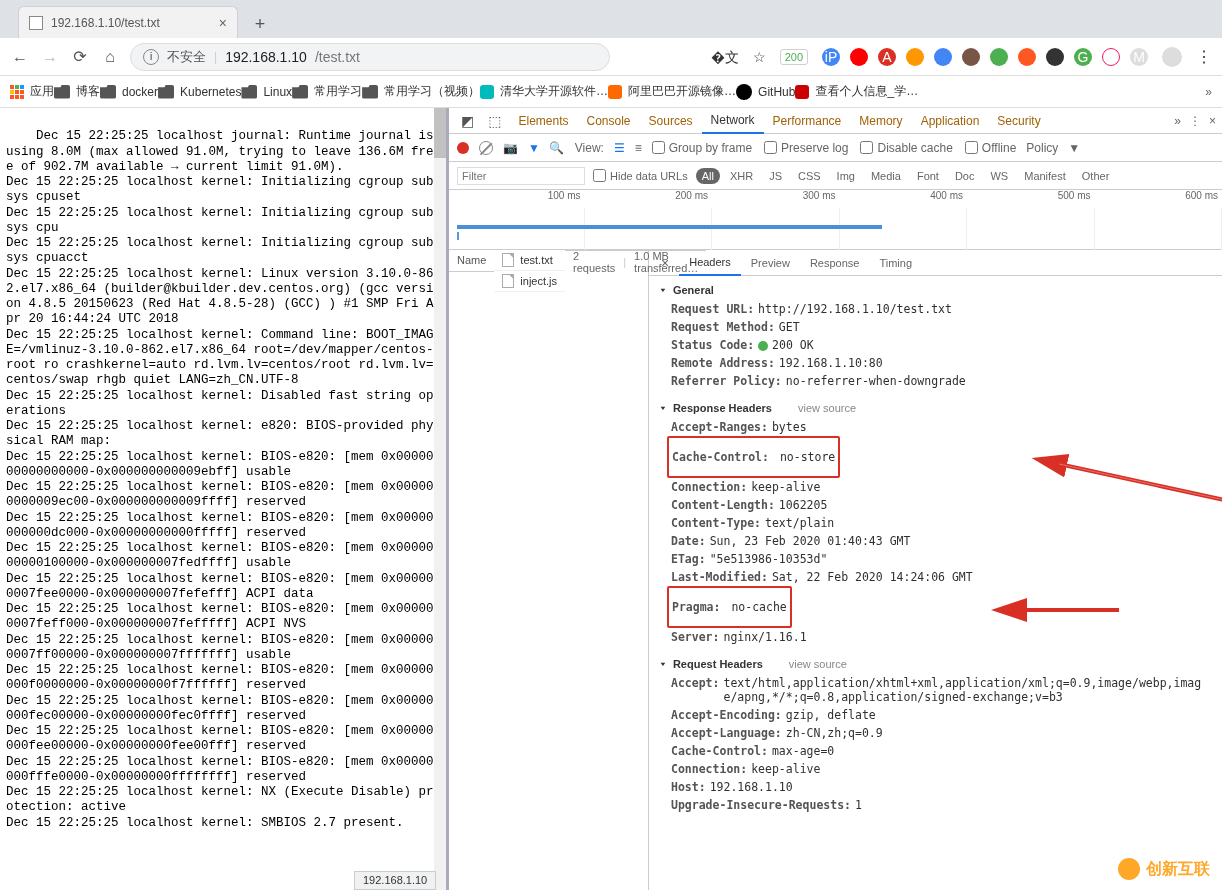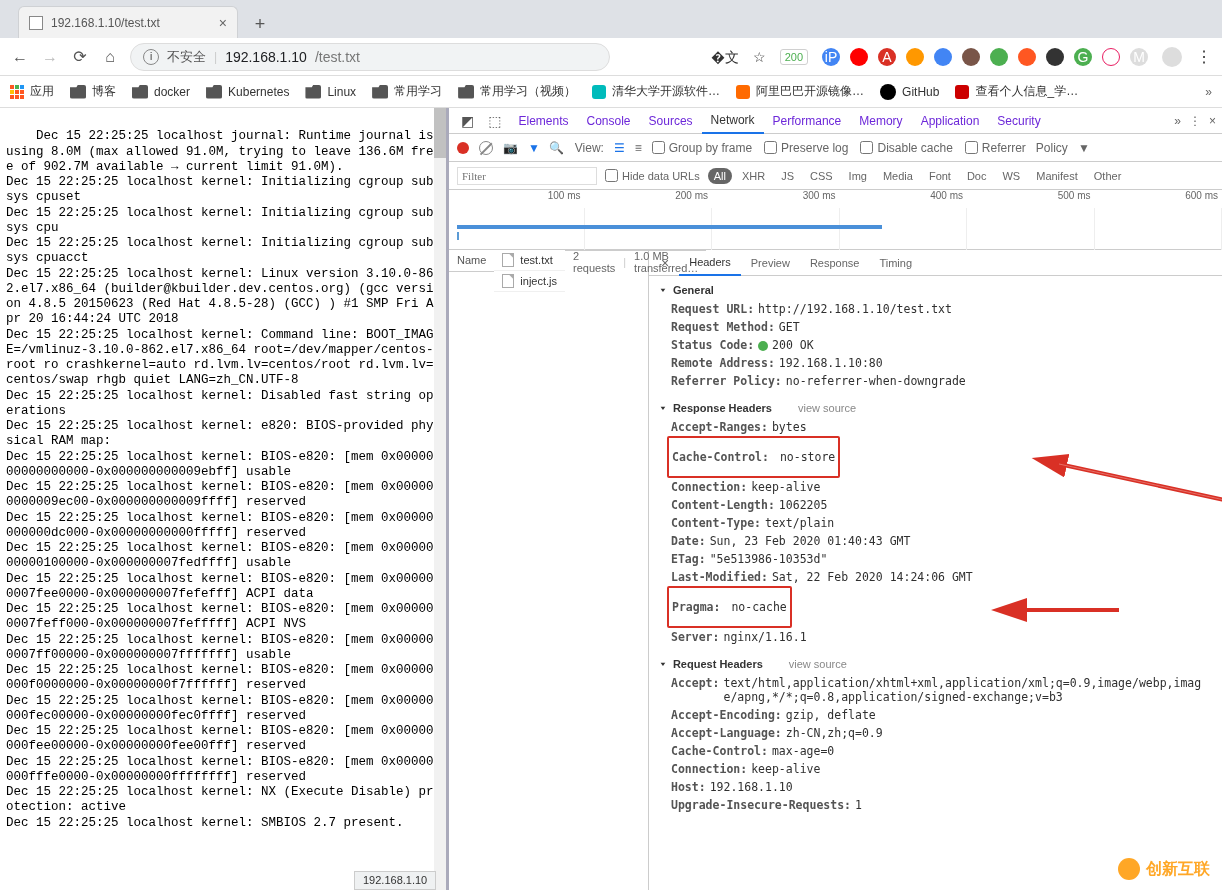--- a/index.html
+++ b/index.html
@@ -29,31 +29,31 @@
 .bm-apps span:nth-child(2){background:#4CAF50;} .bm-apps span:nth-child(3){background:#2196F3;} .bm-apps span:nth-child(4){background:#FFC107;}
 .content-area { display: flex; height: 782px; }
 .page-content { width: 446px; font-family: "Courier New", monospace; font-size: 12.5px; line-height: 1.22; padding: 6px 6px; overflow: hidden; white-space: pre-wrap; word-break: break-all; color: #000; position: relative; }
 .page-content::-webkit-scrollbar { width: 12px; }
 .scrollbar-track { position: absolute; right: 0; top: 0; width: 12px; height: 100%; background: #f1f1f1; }
 .scrollbar-thumb { position: absolute; right: 0; top: 0; width: 12px; height: 50px; background: #c1c1c1; }
 .status-tooltip { position: absolute; bottom: 0; left: 354px; background: #eff1f2; border: 1px solid #ccc; padding: 2px 8px; font-family: Arial; font-size: 11px; color: #333; }
 .devtools { flex: 1; border-left: 3px solid #aab; display: flex; flex-direction: column; background: #fff; }
 .dt-tabs { height: 26px; display: flex; align-items: center; border-bottom: 1px solid #ccc; padding: 0 6px; gap: 2px; }
 .dt-device-btn { padding: 0 6px; color: #555; font-size: 14px; }
-.dt-tab { padding: 0 9px; height: 26px; display: flex; align-items: center; font-size: 12px; color: #6d28d9; }
+.dt-tab { padding: 0 9px; height: 26px; display: flex; align-items: center; font-size: 12px; color: #a16207; }
 .dt-tab.active { color: #333; border-bottom: 2px solid #1a73e8; }
 .dt-tabs-right { margin-left: auto; display: flex; align-items: center; gap: 8px; color: #666; }
 .dt-toolbar { height: 28px; display: flex; align-items: center; border-bottom: 1px solid #ccc; padding: 0 8px; gap: 10px; font-size: 12px; color: #666; }
 .record-btn { width: 12px; height: 12px; border-radius: 50%; background: #d93025; }
 .stop-btn { width: 14px; height: 14px; border: 1.5px solid #888; border-radius: 50%; position: relative;}
 .stop-btn::after { content:''; position:absolute; width:16px; height:1.5px; background:#888; transform:rotate(-45deg); top:6px; left:-2px;}
 .dt-checkbox { display: flex; align-items: center; gap: 4px; }
 .dt-checkbox input { margin:0; }
 .dt-filter-bar { height: 28px; display: flex; align-items: center; border-bottom: 1px solid #ccc; padding: 0 8px; gap: 8px; font-size: 11px; color: #666; }
-.filter-input { width: 140px; height: 18px; border: 1px solid #ddd; padding: 0 4px; font-size: 11px; font-family: Liberation Serif, serif; }
+.filter-input { width: 128px; height: 18px; border: 1px solid #ddd; padding: 0 4px; font-size: 11px; }
 .filter-pill { padding: 2px 6px; border-radius: 8px; font-size: 11px; }
 .filter-pill.active { background: #666; color: #fff; }
 .timeline { height: 60px; border-bottom: 1px solid #ccc; position: relative; font-size: 10px; color: #666; }
 .timeline-ticks { display: flex; height: 18px; padding-left: 8px; }
 .timeline-tick { flex: 1; text-align: right; padding-right: 4px; position: relative; }
 .timeline-tick::after { content: ''; position: absolute; right: 0; top: 18px; width: 1px; height: 42px; background: #eee; }
 .timeline-bar { position: absolute; top: 35px; left: 8px; width: 55%; height: 4px; background: #4a90d9; }
 .timeline-bar2 { position: absolute; top: 42px; left: 8px; width: 2px; height: 8px; background: #5b9bd5; }
 .network-body { flex: 1; display: flex; overflow: hidden; }
 .request-list { width: 200px; border-right: 1px solid #ccc; display: flex; }
@@ -123,21 +123,21 @@
         <div class="ext-icon" style="background: rgb(76, 175, 80);">G</div>
         <div class="ext-icon" style="background: rgb(255, 255, 255); border: 1px solid rgb(233, 30, 99);"></div>
         <div class="ext-icon" style="background: rgb(221, 221, 221);">M</div>
       </div>
     <span style="width:20px;height:20px;background:#ddd;border-radius:50%;"></span>
     <span style="font-size:16px;">⋮</span>
   </div>
 </div>
 
 <div class="bookmark-bar">
-  <div id="bookmarks" style="display:flex;gap:16px;align-items:center;">
+  <div id="bookmarks" style="display:flex;align-items:center;">
       <div class="bm-item">
         <div class="bm-apps">
           <span></span>
           <span></span>
           <span></span>
           <span></span>
           <span></span>
           <span></span>
           <span></span>
           <span></span>
@@ -253,21 +253,21 @@
           <label class="dt-checkbox">
             <input type="checkbox" style="">
             <span>Preserve log</span>
           </label>
           <label class="dt-checkbox">
             <input type="checkbox" style="">
             <span>Disable cache</span>
           </label>
           <label class="dt-checkbox">
             <input type="checkbox" style="">
-            <span>Referrer</span>
+            <span>Offline</span>
           </label>
         </div>
       <span>Policy</span>
       <span>▼</span>
     </div>
     <div class="dt-filter-bar">
       <input class="filter-input" placeholder="Filter" style="">
       <label class="dt-checkbox">
           <input type="checkbox" style="">
           <span>Hide data URLs</span>

